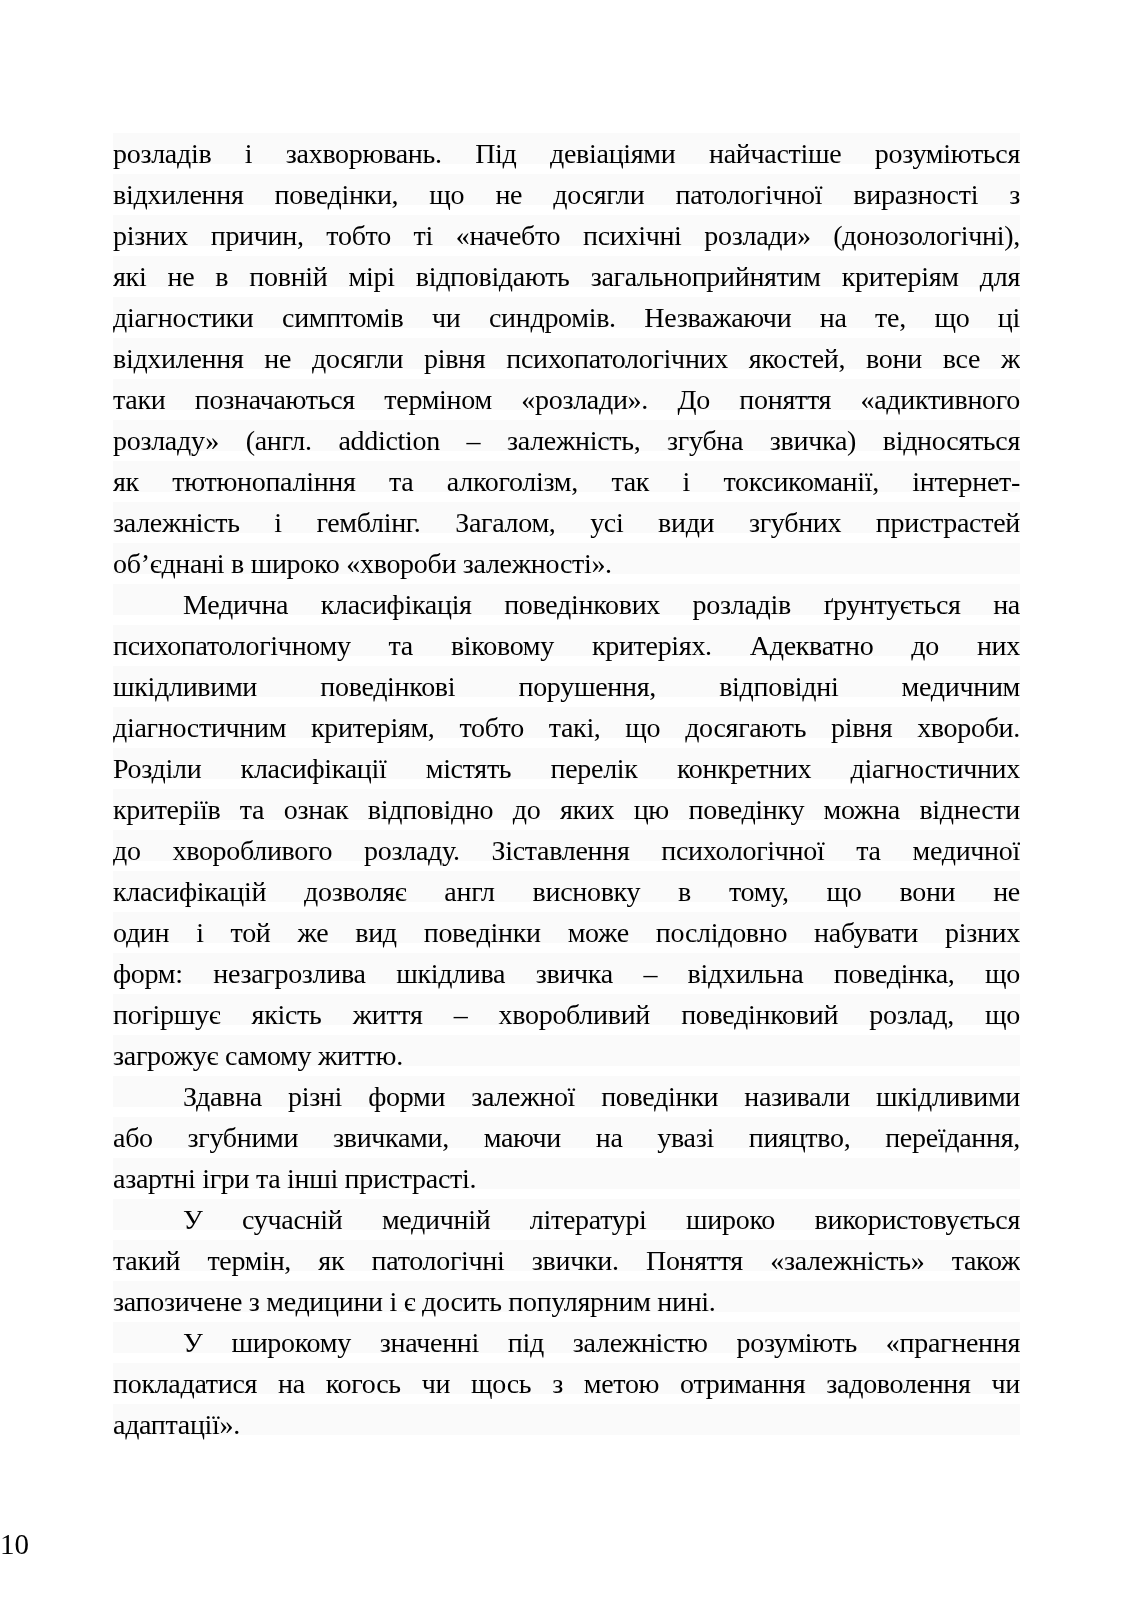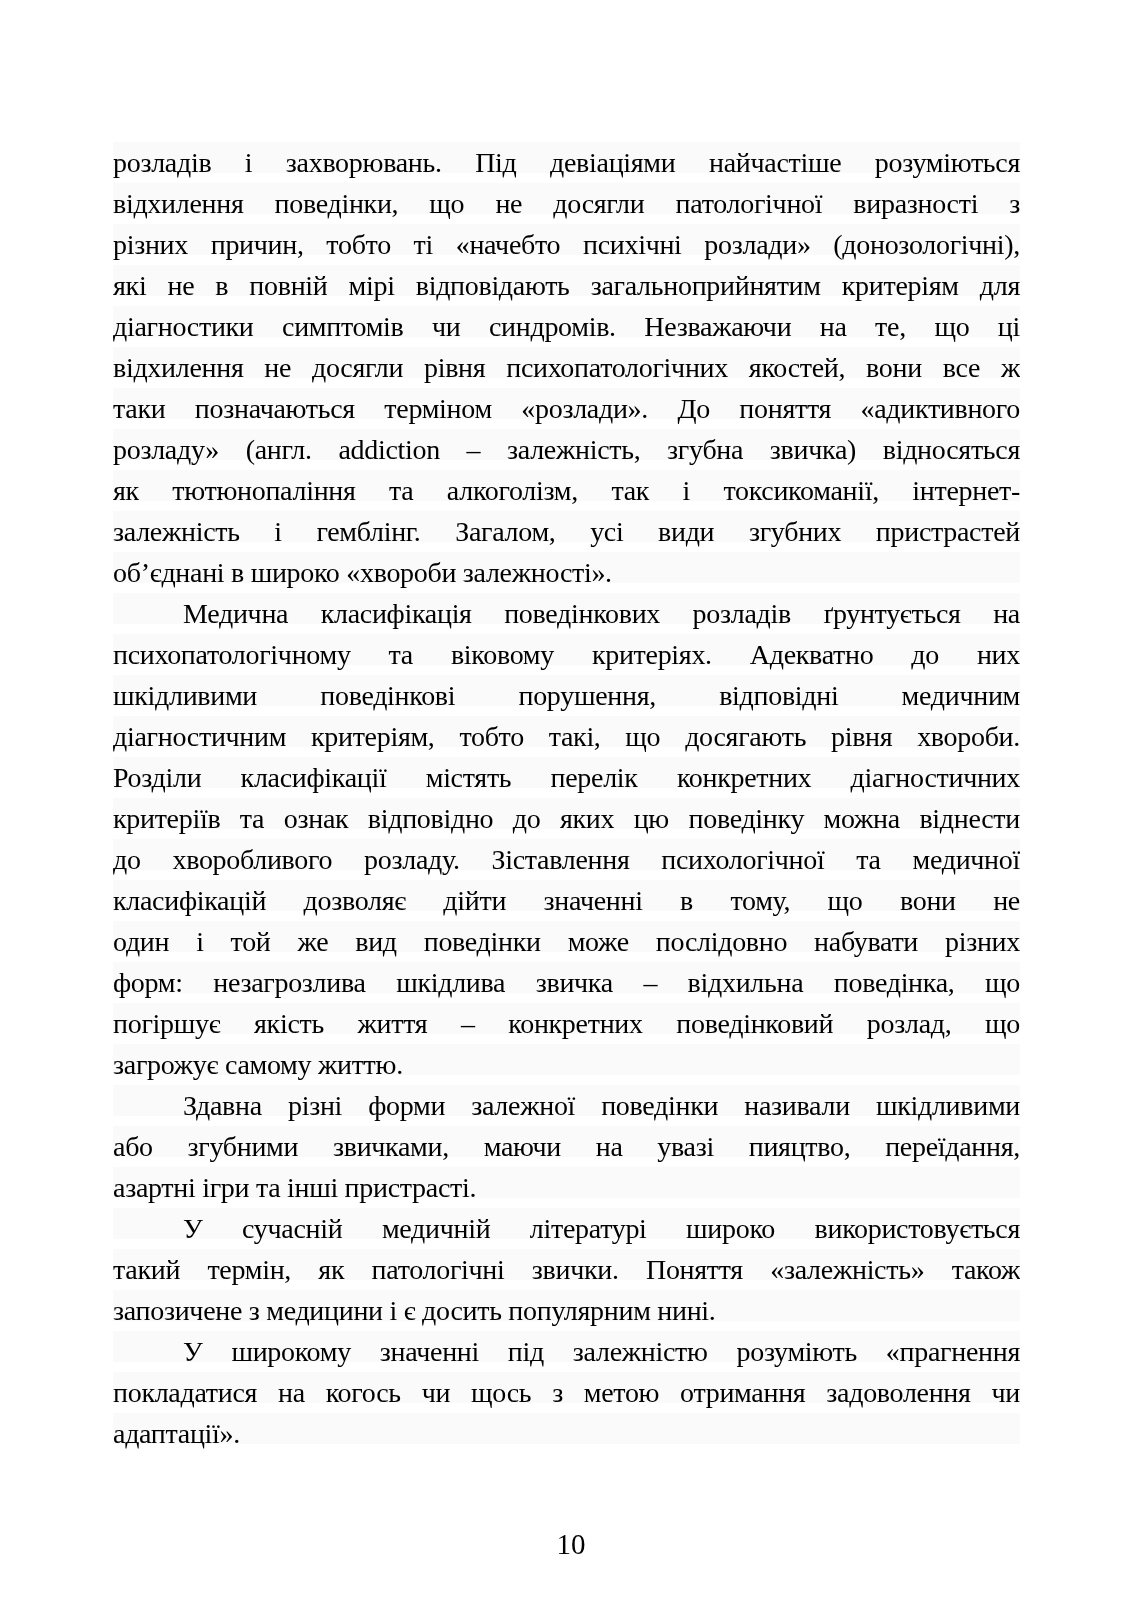--- a/index.html
+++ b/index.html
@@ -12,21 +12,21 @@
     width: 1142px;
     height: 1615px;
     background: #ffffff;
     overflow: hidden;
     font-family: "Liberation Serif", "DejaVu Serif", serif;
     color: #000000;
   }
   .text-block {
     position: absolute;
     left: 113px;
-    top: 142px;
+    top: 133px;
     width: 907px;
     
     background-image: repeating-linear-gradient(
       to bottom,
       rgba(0,0,0,0.018) 0px,
       rgba(0,0,0,0.018) 31px,
       rgba(0,0,0,0) 31px,
       rgba(0,0,0,0) 41px
     );
   }
@@ -50,21 +50,20 @@
   .line.indent {
     text-indent: 70px;
   }
   .it {
   }
   .page-number {
     position: absolute;
     top: 1524px;
     left: 0;
     width: 100%;
-    text-align: center;
     font-size: 29px;
     line-height: 41px;
   }
 </style>
 </head>
 <body>
 
 <div class="page">
 
   <div class="text-block">
@@ -84,24 +83,24 @@
     </div>
 
     <div class="paragraph">
       <div class="line indent">Медична класифікація поведінкових розладів ґрунтується на</div>
       <div class="line">психопатологічному та віковому критеріях. Адекватно до них</div>
       <div class="line">шкідливими поведінкові порушення, відповідні медичним</div>
       <div class="line">діагностичним критеріям, тобто такі, що досягають рівня хвороби.</div>
       <div class="line">Розділи класифікації містять перелік конкретних діагностичних</div>
       <div class="line">критеріїв та ознак відповідно до яких цю поведінку можна віднести</div>
       <div class="line">до хворобливого розладу. Зіставлення психологічної та медичної</div>
-      <div class="line">класифікацій дозволяє дійти значенні в тому, що вони не</div>
+      <div class="line">класифікацій дозволяє англ висновку в тому, що вони не</div>
       <div class="line">один і той же вид поведінки може послідовно набувати різних</div>
       <div class="line">форм: незагрозлива шкідлива звичка – відхильна поведінка,  що</div>
-      <div class="line">погіршує якість життя – конкретних поведінковий розлад, що</div>
+      <div class="line">погіршує якість життя – хворобливий поведінковий розлад, що</div>
       <div class="line last">загрожує самому життю.</div>
     </div>
 
     <div class="paragraph">
       <div class="line indent">Здавна різні форми залежної поведінки називали шкідливими</div>
       <div class="line">або згубними звичками, маючи на увазі пияцтво, переїдання,</div>
       <div class="line last">азартні ігри та інші пристрасті.</div>
     </div>
 
     <div class="paragraph">

